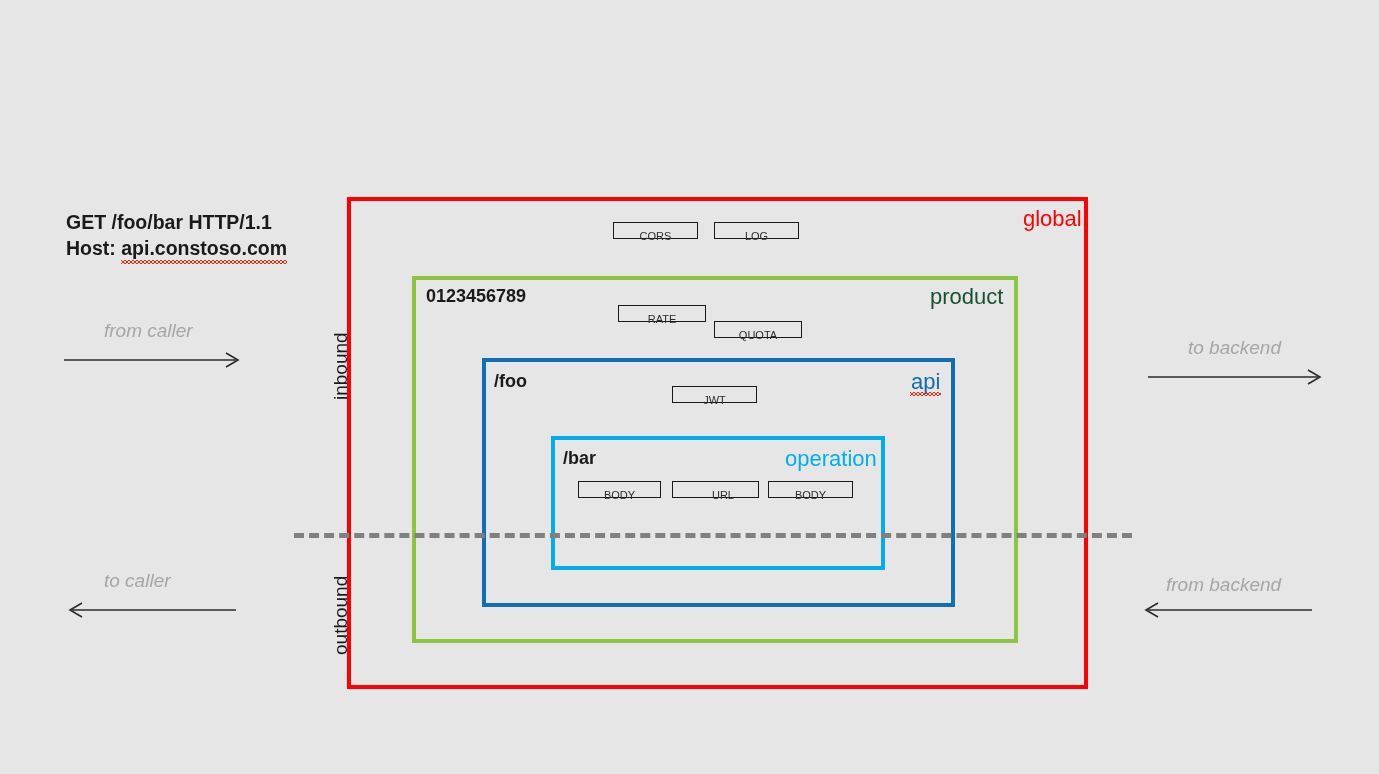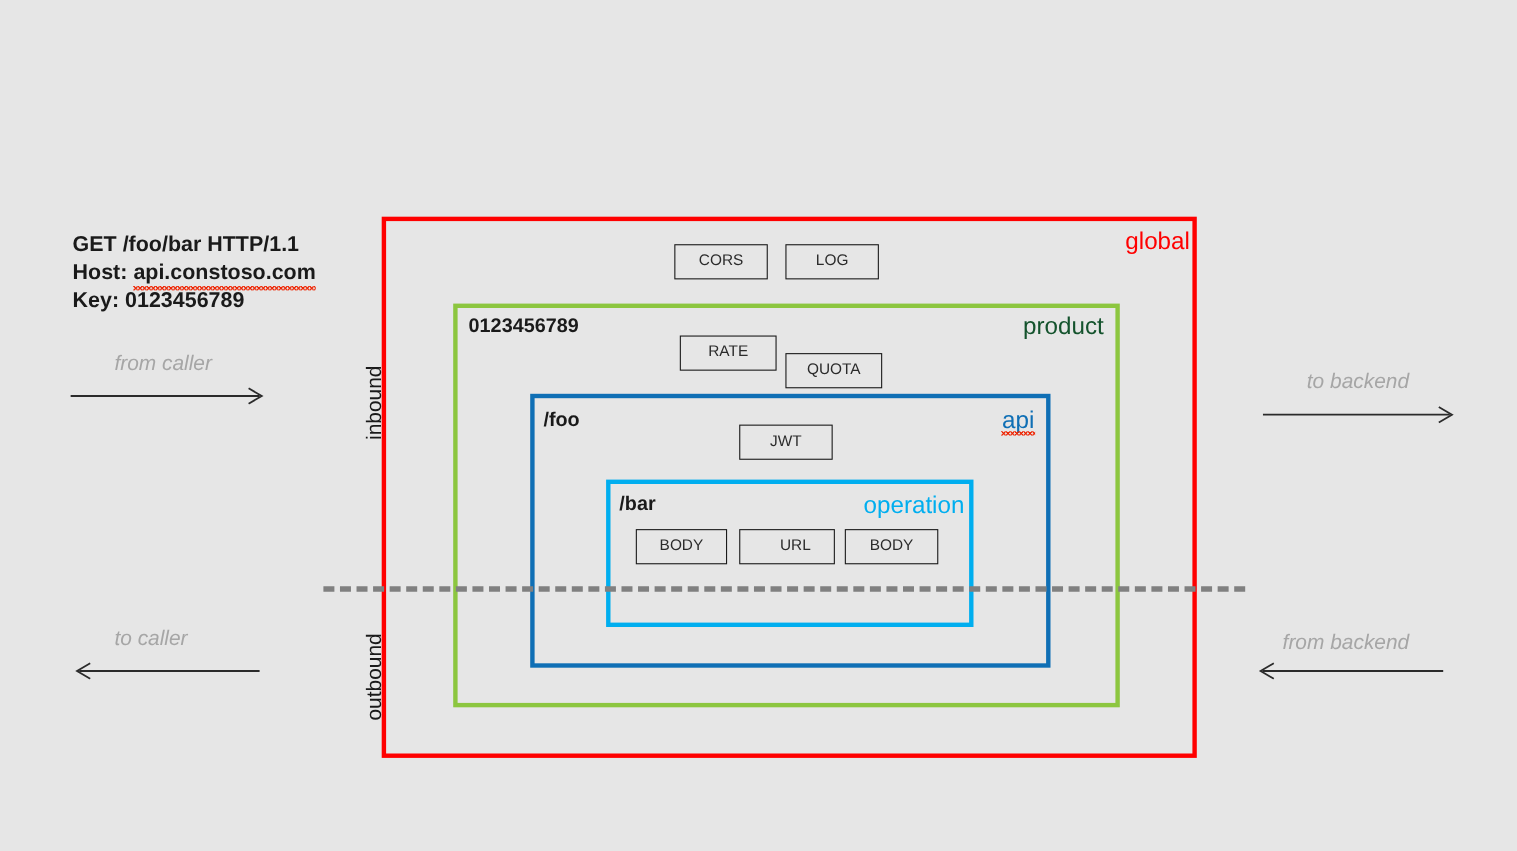--- a/index.html
+++ b/index.html
@@ -132,22 +132,22 @@
     background-repeat: repeat-x;
   }
 
   
   .policy-chip {
     position: absolute;
     box-sizing: border-box;
     border: 1.5px solid #1a1a1a;
     background: #e6e6e6;
     color: #2b2b2b;
-    font-size: 14px;
-    height: 32px;
+    font-size: 11px;
+    height: 17px;
     line-height: 26px;
     text-align: center;
     white-space: nowrap;
   }
 
   
   #divider {
     position: absolute;
     left: 294px;
     top: 533px;
@@ -161,21 +161,20 @@
 <body>
 
 <div id="stage">
 
 
   <div class="abs" id="request-block">
     <div>GET /foo/bar HTTP/1.1</div>
     <div>
       <span>Host: </span><span class="spell-error">api.constoso.com</span>
     </div>
-    <div>Key: 0123456789</div>
   </div>
 
   <div class="flow-label" style="left:104px; top:320px;">from caller</div>
   <svg class="flow-arrow" style="left:64px; top:348px;" width="180" height="20">
     <line x1="0" y1="12" x2="172" y2="12" stroke="#2b2b2b" stroke-width="1.6"></line>
     <polyline points="162,5 174,12 162,19" fill="none" stroke="#2b2b2b" stroke-width="1.6"></polyline>
   </svg>
 
   <div class="flow-label" style="left:104px; top:570px;">to caller</div>
   <svg class="flow-arrow" style="left:64px; top:598px;" width="180" height="20">

